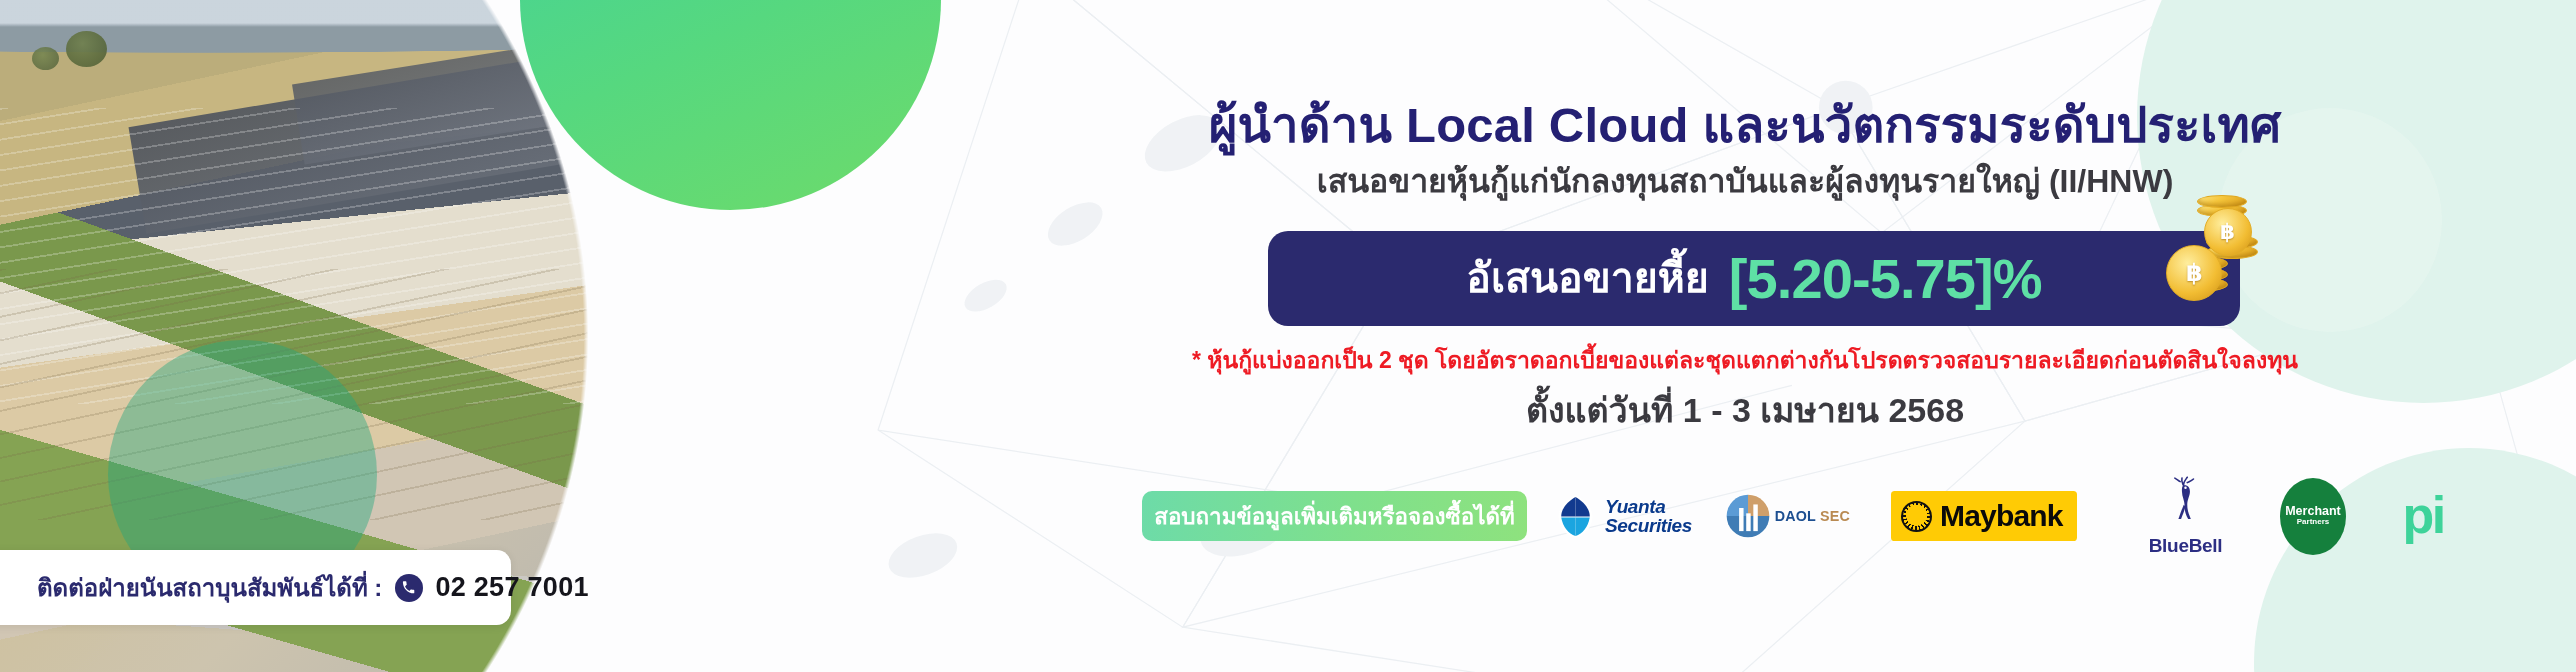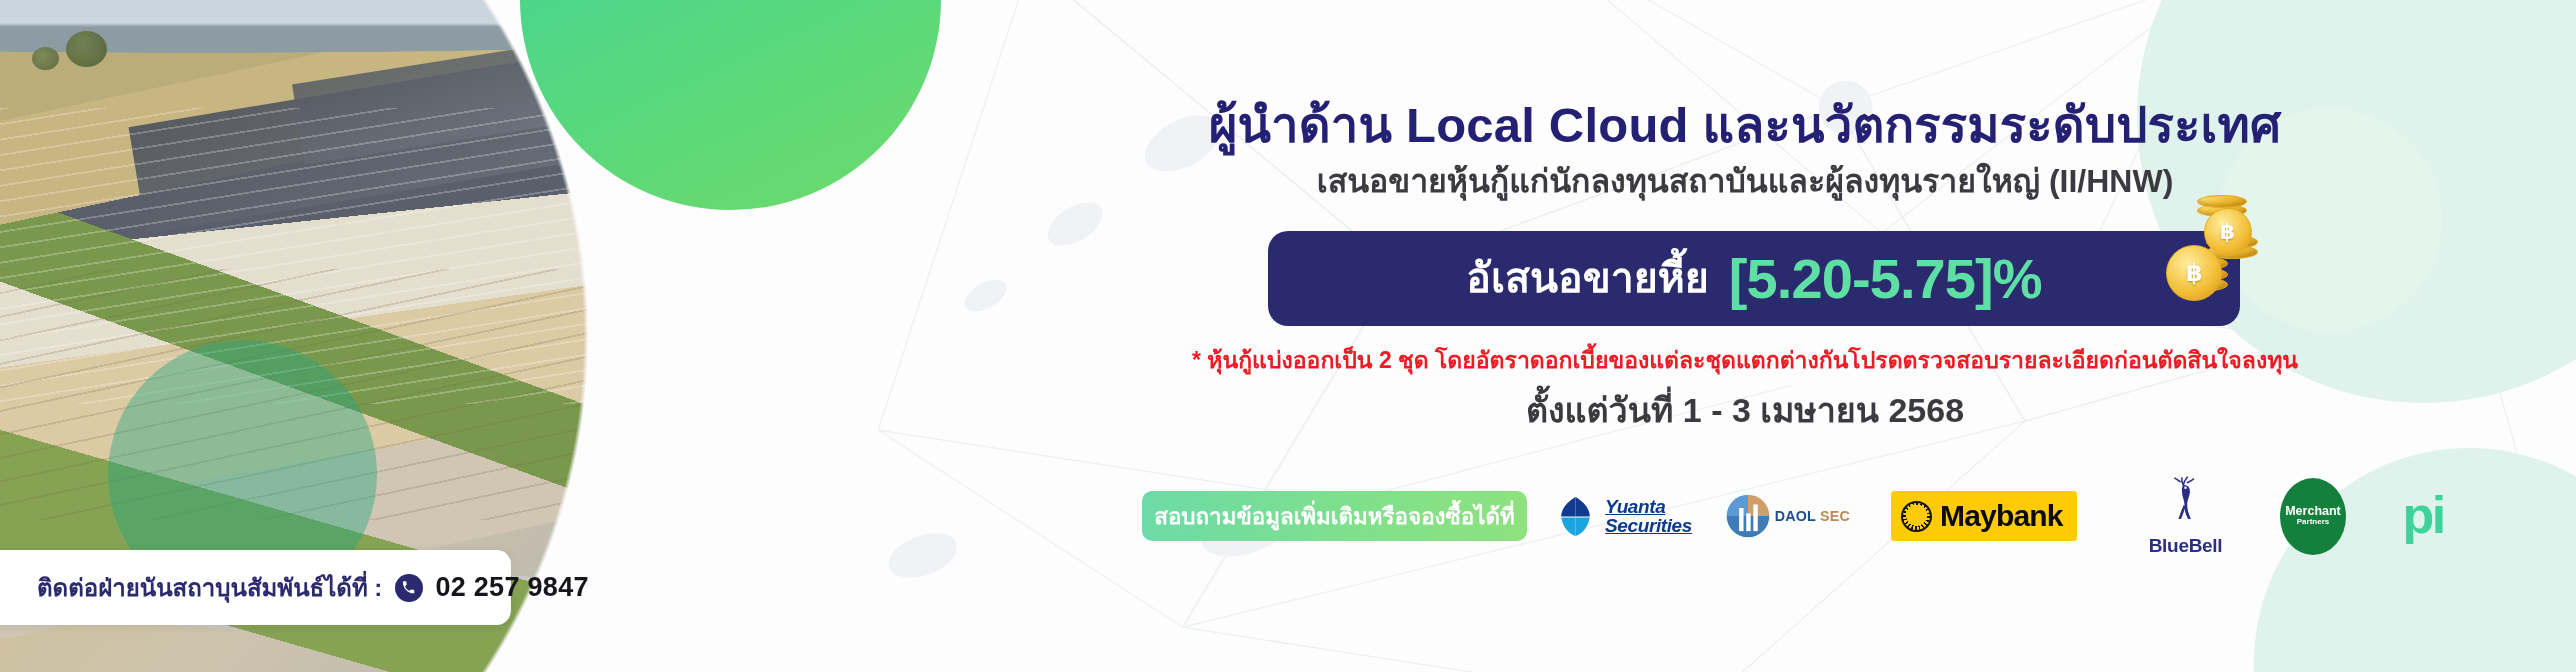--- a/index.html
+++ b/index.html
@@ -279,21 +279,21 @@
     display: flex; align-items: center; justify-content: center;
     flex: 0 0 auto;
     height: 82px;
   }
 
   
   .yuanta { display: flex; align-items: center; gap: 9px; }
   .yuanta-mark { width: 41px; height: 47px; flex: 0 0 auto; }
   .yuanta-text {
     font-style: italic; font-weight: 700; color: #0a3a8c;
-    font-size: 19px; line-height: 1.02; letter-spacing: -0.4px; text-decoration: underline;
+    font-size: 19px; line-height: 1.02; letter-spacing: -0.4px;
   }
   
   .daol { display: flex; align-items: center; gap: 2.7px; }
   .daol-mark { width: 48px; height: 48px; }
   .daol-text { font-size: 14.3px; font-weight: 700; color: #1d4f91; letter-spacing: 0.2px; }
   .daol-text .sec { color: #b98a52; font-weight: 700; }
   
   .maybank {
     background: #ffcb05; border-radius: 3.6px;
     padding: 8px 14.3px 8px 10px;
@@ -370,21 +370,21 @@
   </div>
   <div class="green-solid"></div>
 
   <div class="contact-bar">
     <span class="contact-label">ติดต่อฝ่ายนันสถาบุนสัมพันธ์ได้ที่ :</span>
     <span class="phone-badge">
       <svg viewBox="0 0 24 24" aria-hidden="true">
           <path d="M6.6 10.8c1.4 2.8 3.8 5.1 6.6 6.6l2.2-2.2c.3-.3.7-.4 1-.2 1.2.4 2.4.6 3.6.6.6 0 1 .4 1 1V20c0 .6-.4 1-1 1C11 21 3 13 3 3c0-.6.4-1 1-1h3.5c.6 0 1 .4 1 1 0 1.3.2 2.5.6 3.6.1.4 0 .8-.2 1l-2.3 2.2z"></path>
         </svg>
     </span>
-    <span class="contact-number">02 257 9847</span>
+    <span class="contact-number">02 257 7001</span>
   </div>
 
   <div class="content">
 
 
     <h1 class="headline">ผู้นำด้าน Local Cloud และนวัตกรรมระดับประเทศ</h1>
 
     <h2 class="subheadline">เสนอขายหุ้นกู้แก่นักลงทุนสถาบันและผู้ลงทุนรายใหญ่ (II/HNW)</h2>
 
     <div class="rate-box">

